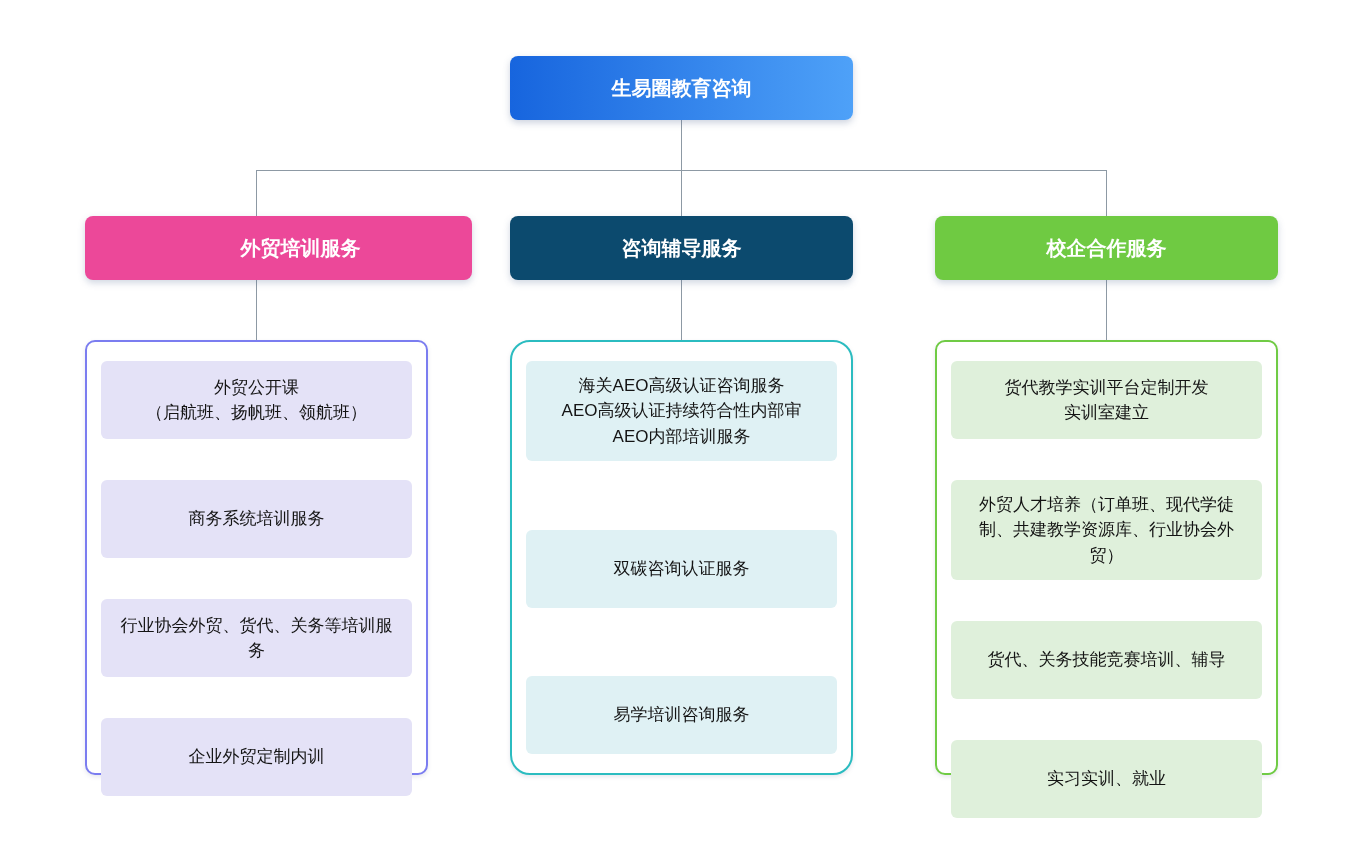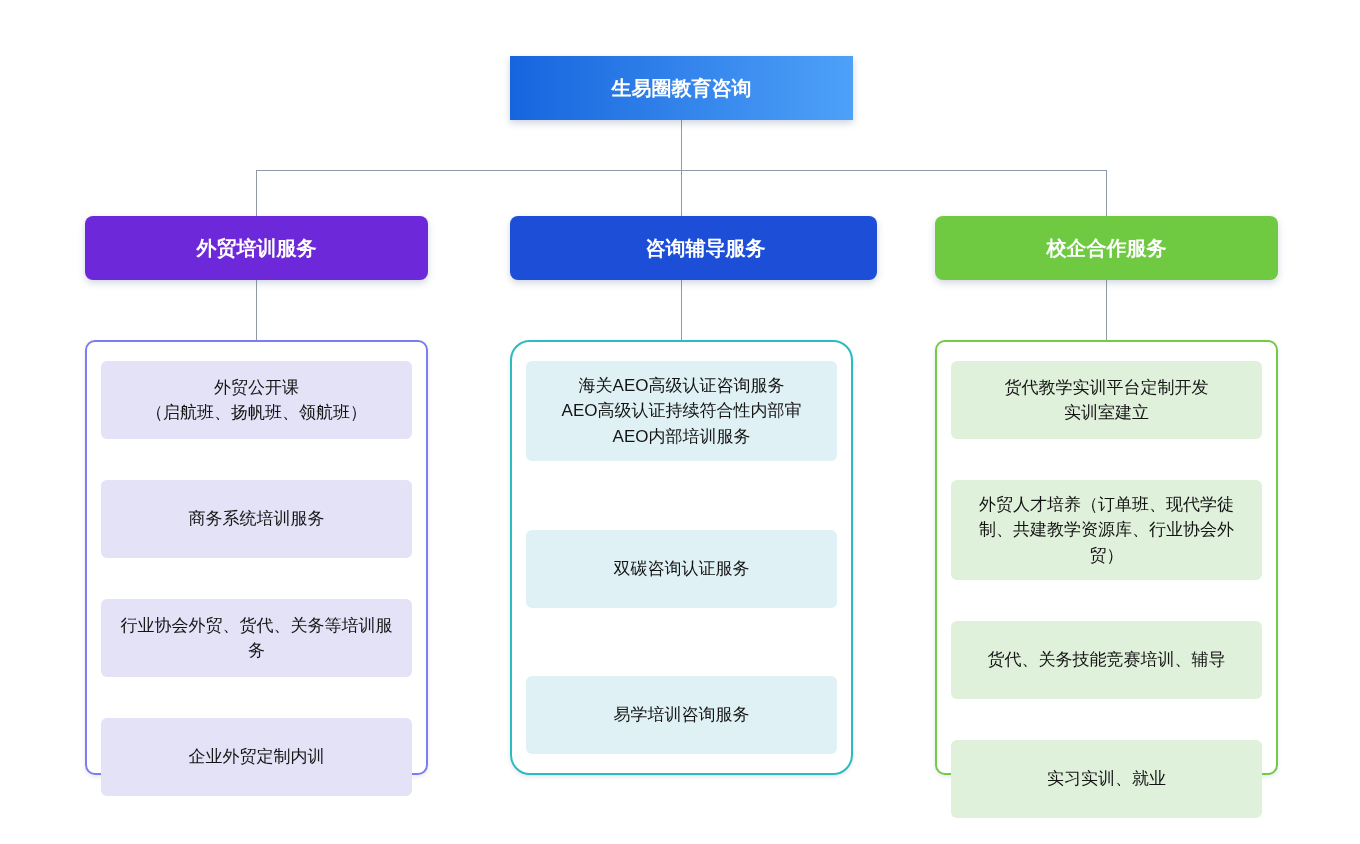--- a/index.html
+++ b/index.html
@@ -8,33 +8,33 @@
     font-family:"Liberation Sans","DejaVu Sans",sans-serif;
   }
   
   .line{position:absolute;background:#8D99A4;z-index:1;}
   .line.v{width:1px;}
   .line.h{height:1px;}
   
   .root-node{
     position:absolute;left:510px;top:56px;width:343px;height:64px;z-index:2;
     background:linear-gradient(90deg,#1765DE,#4EA1F8);
-    border-radius:0;color:#ffffff;font-size:20px;font-weight:bold;
+    border-radius:8px;color:#ffffff;font-size:20px;font-weight:bold;
     display:flex;align-items:center;justify-content:center;
     box-shadow:0 3px 7px rgba(90,110,150,.30);
   }
   
   .branch-header{
     position:absolute;top:216px;width:343px;height:64px;z-index:2;
     border-radius:8px;color:#ffffff;font-size:20px;font-weight:bold;
     display:flex;align-items:center;justify-content:center;
     box-shadow:0 3px 7px rgba(90,110,150,.28);
   }
-  .branch-header.purple{background:#6d28d9;}
-  .branch-header.teal{background:#1d4ed8;padding-left:24px;}
+  .branch-header.purple{background:#ec4899;padding-left:44px;}
+  .branch-header.teal{background:#0c4a6e;}
   .branch-header.green{background:#6FCA42;}
   
   .panel{
     position:absolute;top:340px;width:343px;height:435px;z-index:2;
     background:#ffffff;border-radius:10px;box-sizing:border-box;
     padding:19px 14px;display:flex;flex-direction:column;justify-content:space-between;
     box-shadow:0 2px 4px rgba(120,130,160,.18);
     gap:41px;
   }
   .panel.purple{border:2px solid #7B7DF0;}

